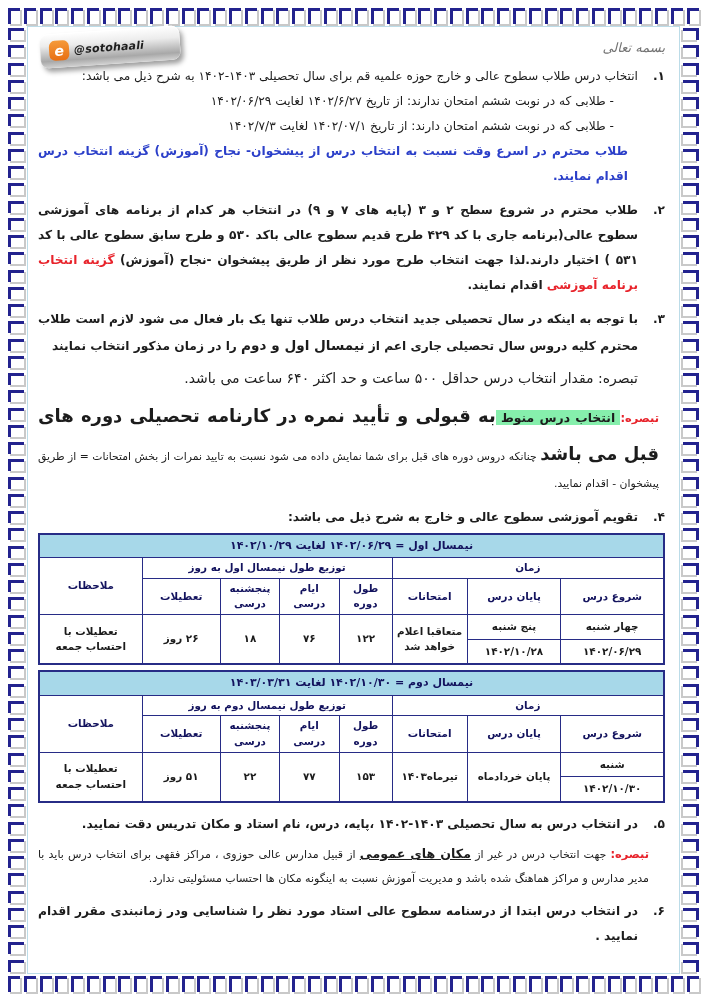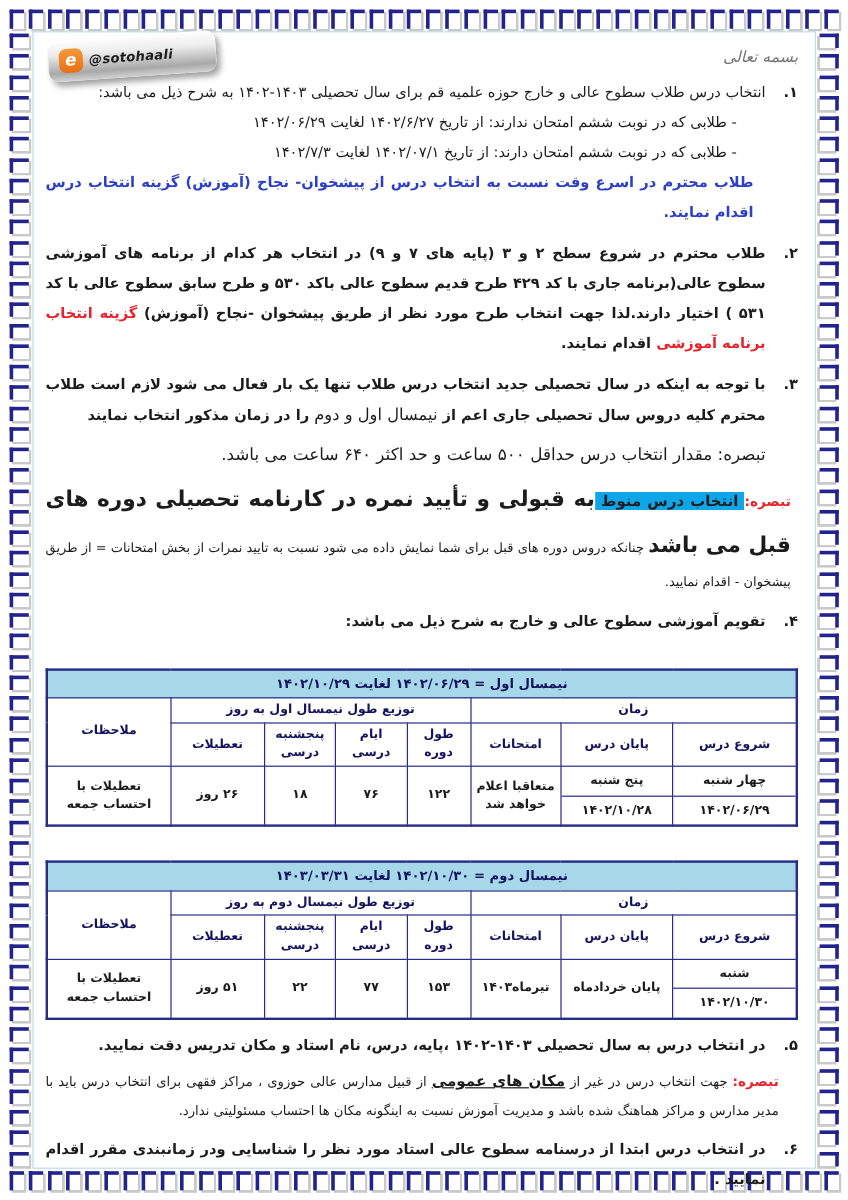--- a/index.html
+++ b/index.html
@@ -43,32 +43,32 @@
   .bismillah{text-align:right;font-family:"DejaVu Serif",serif;font-style:italic;font-size:13px;color:#737373;padding-top:16px;}
   .doc-title{margin-top:27px;text-align:center;color:#e8232b;font-weight:700;font-size:12.6px;}
 
   .item{display:flex;gap:7px;margin-top:9px;line-height:2.05;font-size:12.2px;text-align:justify;}
   .num{min-width:20px;font-weight:700;flex:0 0 auto;padding-top:0;}
   .itxt{flex:1 1 auto;}
   .bullet{padding-right:24px;}
   .note-blue{color:#2b3fc9;font-weight:600;padding-right:10px;}
   .bold{font-weight:700;}
   .red-bold{color:#e8232b;font-weight:700;}
-  .em-big{font-weight:400;font-size:13.6px;}
+  .em-big{font-weight:700;font-size:13.6px;}
   .tabsara{margin-top:4px;line-height:2.1;text-align:justify;}
   .tabsara-black{font-size:14px;font-weight:400;padding-right:27px;}
   .tabsara-red{font-size:10.8px;padding-right:6px;}
   .tabsara-red .lbl{color:#e8232b;font-weight:700;font-size:11.4px;}
   .tabsara-mid{font-size:11px;padding-right:16px;}
-  .hl{background:#0ea5e9;font-weight:700;font-size:12.4px;}
+  .hl{background:#86efac;font-weight:700;font-size:12.4px;}
   .hl-bold{font-weight:700;font-size:18px;}
   .u-bold{font-weight:800;font-size:12.6px;text-decoration:underline;}
 
   
-  .tbl{width:100%;border-collapse:collapse;border:2.5px solid #272c86;margin-top:26px;}
+  .tbl{width:100%;border-collapse:collapse;border:2.5px solid #272c86;margin-top:3px;}
   .tbl td{border:1.5px solid #272c86;text-align:center;vertical-align:middle;padding:2px;font-size:10.4px;line-height:1.5;}
   .tbl .cap{background:#a7d8e9;color:#13135e;font-weight:700;font-size:11px;padding:3px 4px;}
   .tbl .gh,.tbl .ch{font-weight:700;color:#13135e;}
   .tbl .data td{height:44px;font-weight:600;color:#1b1b1b;}
   .tbl td.sp{padding:0;}
   .sp .spa{padding:4px 2px;}
   .sp .spb{border-top:1.5px solid #272c86;padding:4px 2px;}
   .gap{height:2px;}
 </style>
 </head>

